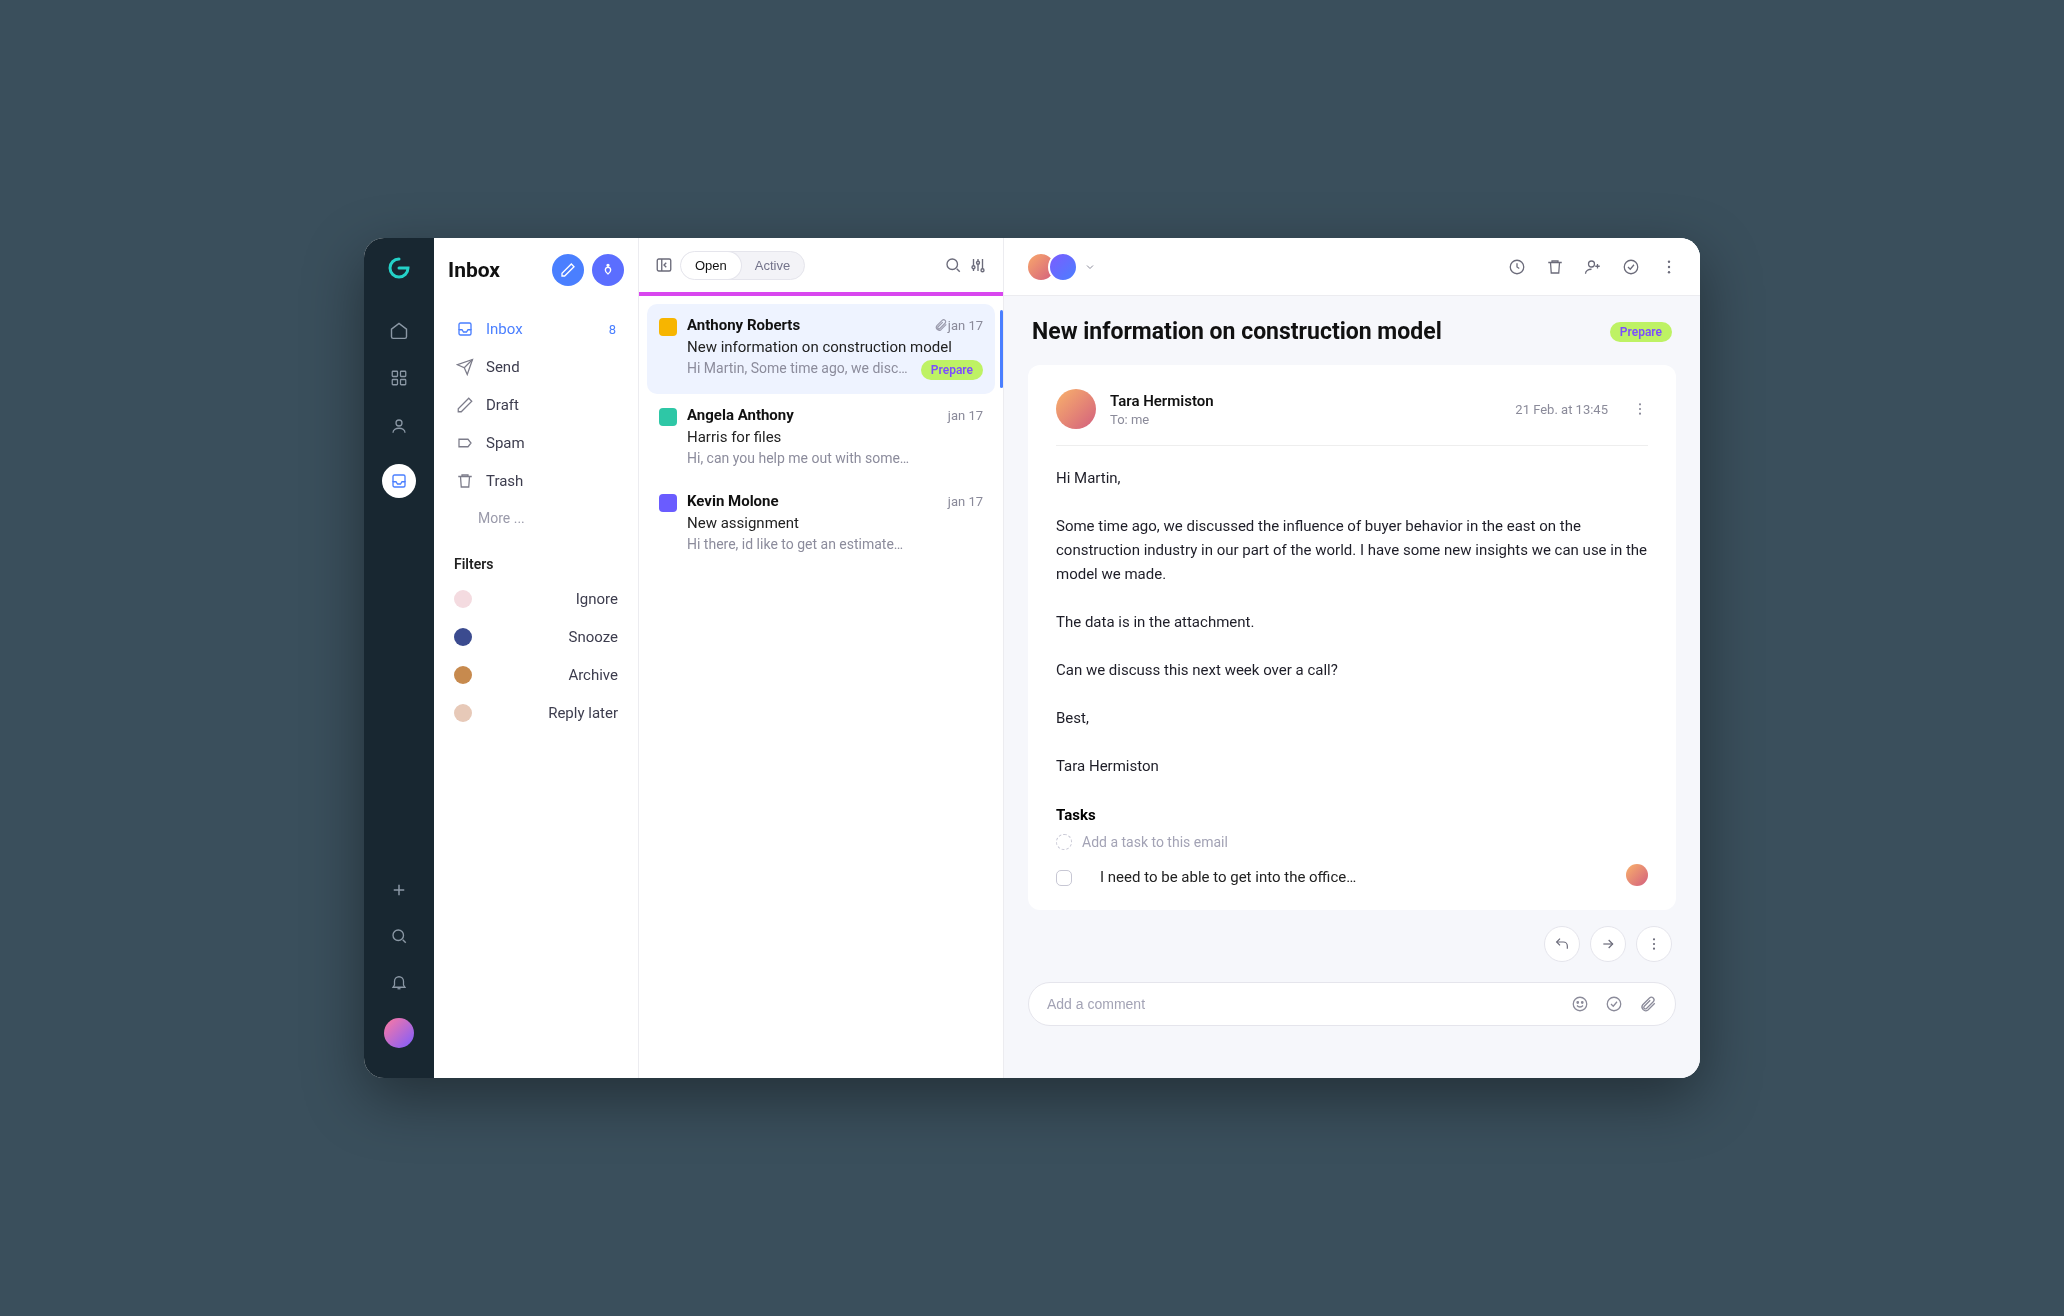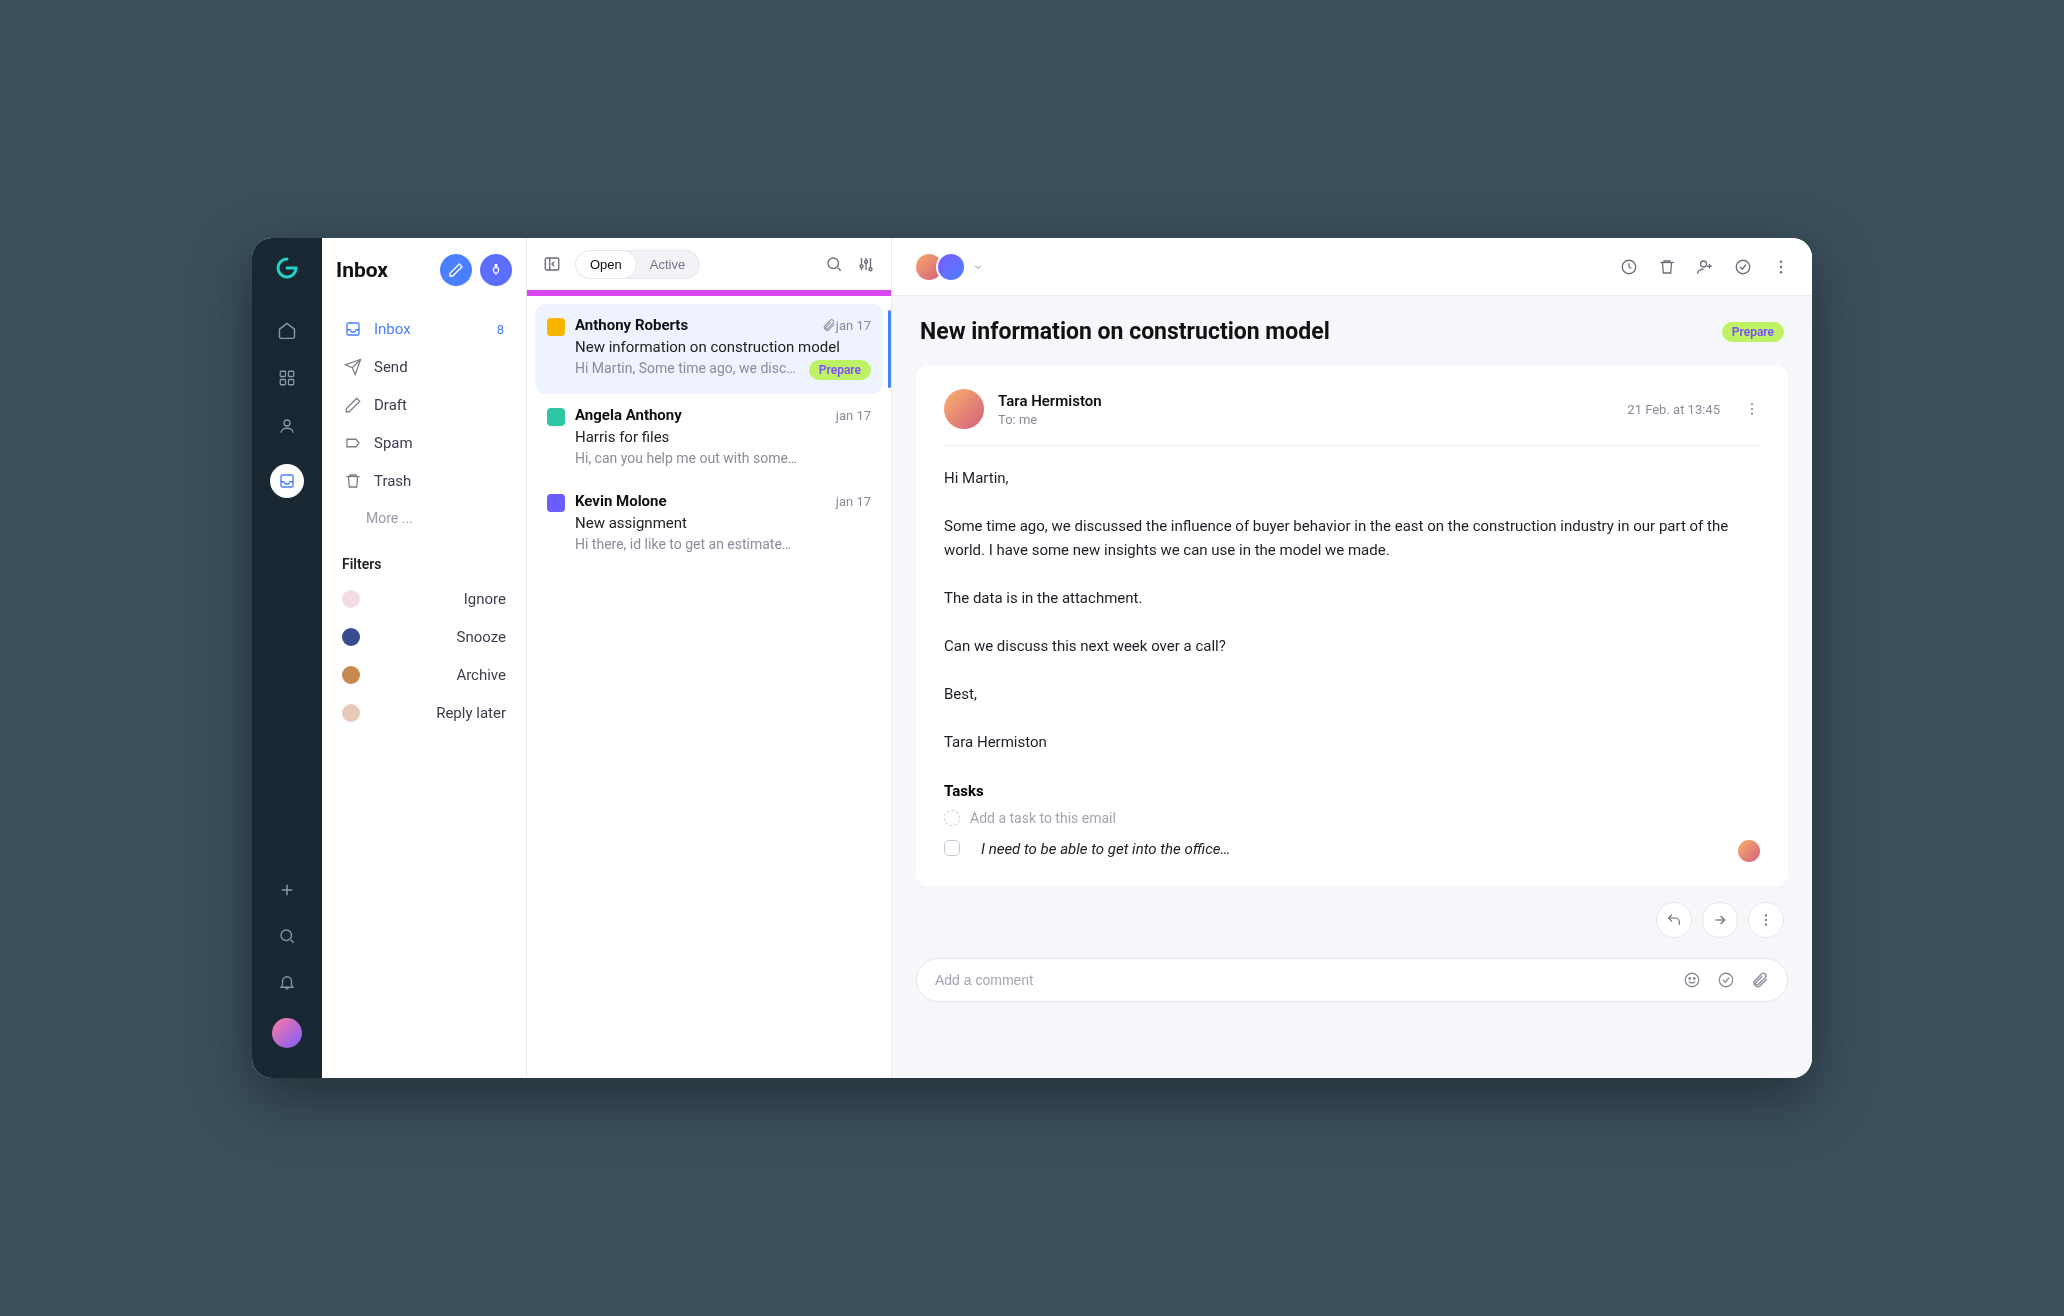--- a/index.html
+++ b/index.html
@@ -6,21 +6,21 @@
 body {
   font-family: -apple-system, BlinkMacSystemFont, "Segoe UI", Roboto, sans-serif;
   background: #3a4f5c;
   display: flex;
   justify-content: center;
   align-items: center;
   min-height: 100vh;
   padding: 20px;
 }
 .app-window {
-  width: 1560px;
+  width: 1336px;
   height: 840px;
   background: #fff;
   border-radius: 20px;
   overflow: hidden;
   display: flex;
   box-shadow: 0 20px 60px rgba(0,0,0,0.4);
 }
 
 
 .icon-rail {
@@ -102,23 +102,23 @@
 
 
 .list-col {
   width: 365px;
   border-right: 1px solid #ececf0;
   display: flex; flex-direction: column;
   background: #fff;
 }
 .list-toolbar {
   height: 58px;
-  display: flex; align-items: center; gap: 14px;
+  display: flex; align-items: center; gap: 7px;
   padding: 0 16px;
-  border-bottom: 6px solid #d946ef;
+  border-bottom: 4px solid #d946ef;
 }
 .tb-icon { width: 18px; height: 18px; color: #6b6b7a; cursor: pointer; }
 .seg {
   display: flex; border: 1px solid #e5e5ec; border-radius: 18px; overflow: hidden;
   background: #f3f3f7;
 }
 .seg-btn {
   padding: 6px 14px; font-size: 13px; color: #73738a; cursor: pointer;
   border: none; background: transparent;
 }
@@ -193,21 +193,21 @@
 .mail-to   { font-size: 13px; color: #8b8b9a; margin-top: 2px; }
 .mail-date { margin-left: auto; font-size: 13px; color: #8b8b9a; }
 .mail-more { color: #8b8b9a; cursor: pointer; margin-left: 10px; }
 .mail-body { padding: 20px 0 6px; font-size: 15px; color: #1e1e28; line-height: 1.6; white-space: pre-line; }
 
 .tasks-heading { font-weight: 700; font-size: 15px; margin-top: 22px; margin-bottom: 10px; }
 .add-task-row { display: flex; align-items: center; gap: 10px; color: #a3a3b5; font-size: 14px; margin-bottom: 14px; }
 .dashed-circle {
   width: 16px; height: 16px; border: 1.5px dashed #c7c7d4; border-radius: 50%;
 }
-.task-row { display: flex; align-items: flex-start; gap: 21px; font-size: 15px; color: #222; font-style: italic; }
+.task-row { display: flex; align-items: flex-end; gap: 28px; font-size: 15px; color: #222; }
 .task-check { width: 16px; height: 16px; border: 1.5px solid #c7c7d4; border-radius: 5px; }
 .task-avatar { width: 22px; height: 22px; border-radius: 50%; margin-left: auto; background: linear-gradient(135deg,#f9b26b,#d35f7e); }
 
 .action-bar {
   display: flex; justify-content: flex-end; gap: 10px;
   padding: 0 28px 10px;
 }
 .round-btn {
   width: 36px; height: 36px; border-radius: 50%; background: #fff;
   border: 1px solid #e5e5ec; display: flex; align-items: center; justify-content: center;

